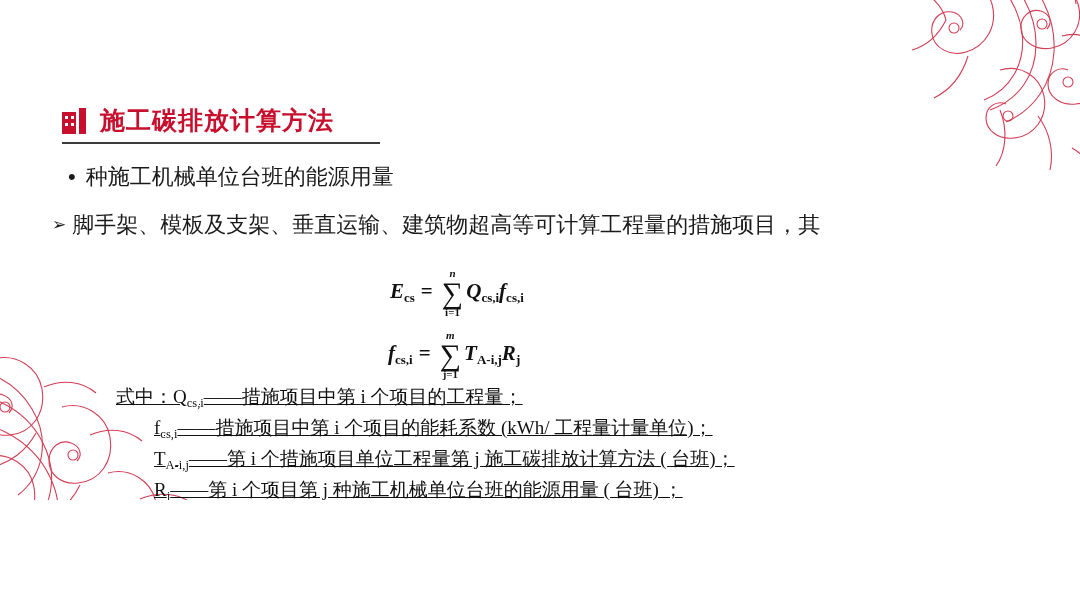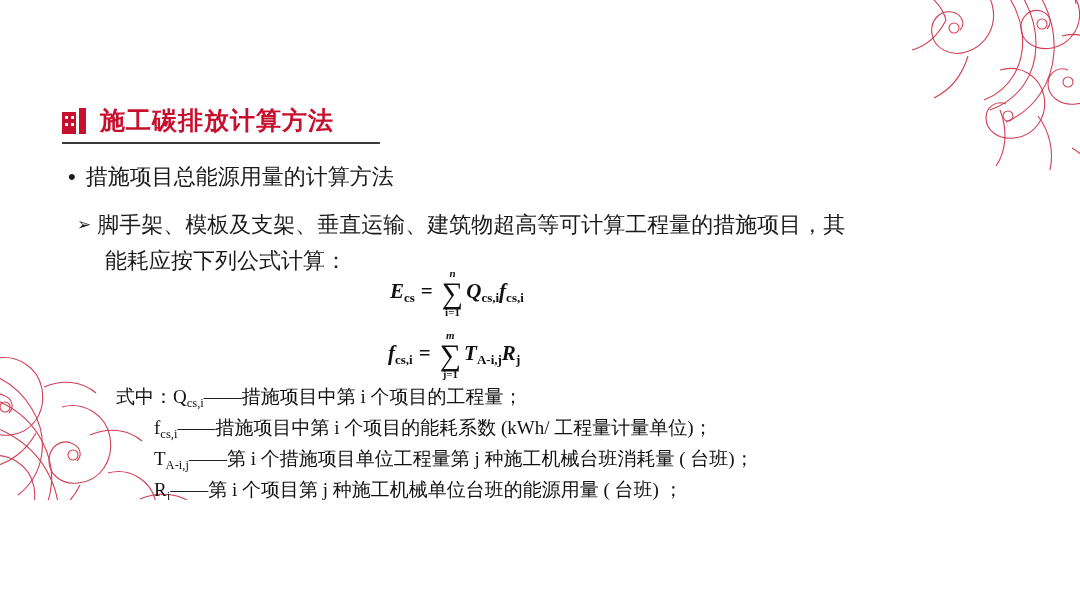--- a/index.html
+++ b/index.html
@@ -97,21 +97,21 @@
   .bullet-1 .dot {
     font-size: 22px;
     line-height: 1.4;
   }
   .bullet-1 .txt {
     line-height: 1.4;
   }
 
   .bullet-2 {
     position: absolute;
-    left: 77px;
+    left: 52px;
     top: 207px;
     width: 960px;
     font-size: 22px;
     color: #1a1a1a;
     line-height: 1.65;
   }
   .bullet-2 .arrow {
     color: #1a1a1a;
     font-size: 17px;
     margin-right: 6px;
@@ -156,20 +156,21 @@
 
   
   .legend {
     position: absolute;
     left: 116px;
     top: 382px;
     font-family: "Liberation Serif", serif;
     font-size: 19px;
     color: #111111;
     line-height: 1.62;
+    text-decoration: underline;
   }
   .legend .row { white-space: nowrap; }
   .legend .indent { padding-left: 38px; }
   .legend .vsub { font-size: 0.66em; vertical-align: -0.3em; }
 </style>
 </head>
 <body>
 
 <div class="slide">
 
@@ -236,26 +237,25 @@
       <span class="blk w2"></span>
       <span class="blk w3"></span>
       <span class="blk w4"></span>
     </span>
     <span class="heading-text">施工碳排放计算方法</span>
   </div>
   <div class="heading-underline"></div>
 
   <div class="bullet-1">
     <span class="dot">•</span>
-    <span class="txt">措施项目总能源用量的计算方法</span>
+    <span class="txt">种施工机械单位台班的能源用量</span>
   </div>
 
   <div class="bullet-2">
     <span class="arrow">➢</span><span>脚手架、模板及支架、垂直运输、建筑物超高等可计算工程量的措施项目，其</span>
-    <span class="line2">能耗应按下列公式计算：</span>
   </div>
 
   <div class="formula formula-1">
     <span class="var">E</span><span class="sub">cs</span><span class="eq">=</span><span class="sigma-wrap">
         <span class="sigma-top">n</span>
         <span class="sigma-glyph">∑</span>
         <span class="sigma-bot">i=1</span>
       </span><span class="var">Q</span><span class="sub">cs,i</span><span class="var">f</span><span class="sub">cs,i</span>
   </div>
 
@@ -268,21 +268,21 @@
   </div>
 
   <div class="legend">
     <div class="row">
       <span>式中：</span><span>Q</span><span class="vsub">cs,i</span><span>——措施项目中第 i 个项目的工程量；</span>
     </div>
     <div class="row indent">
       <span>f</span><span class="vsub">cs,i</span><span>——措施项目中第 i 个项目的能耗系数 (kWh/ 工程量计量单位)；</span>
     </div>
     <div class="row indent">
-      <span>T</span><span class="vsub">A-i,j</span><span>——第 i 个措施项目单位工程量第 j 种施工机械台班消耗量 ( 台班)；</span>
+      <span>T</span><span class="vsub">A-i,j</span><span>——第 i 个措施项目单位工程量第 j 施工碳排放计算方法 ( 台班)；</span>
     </div>
     <div class="row indent">
       <span>R</span><span class="vsub">j</span><span>——第 i 个项目第 j 种施工机械单位台班的能源用量 ( 台班)  ；</span>
     </div>
     <div class="row indent">
       <span>j</span><span class="vsub"></span><span>——施工机械序号。</span>
     </div>
   </div>
 
 </div>

